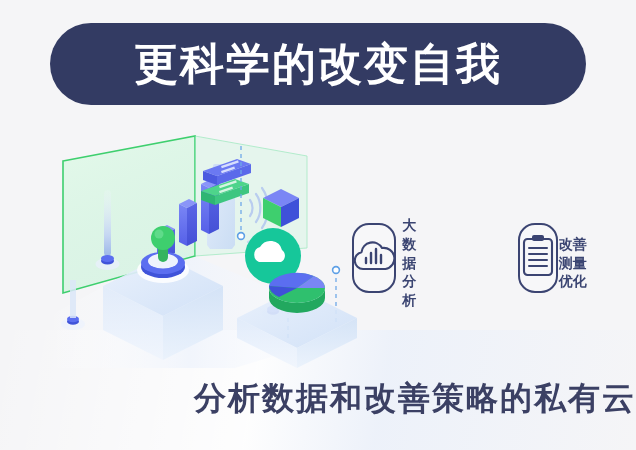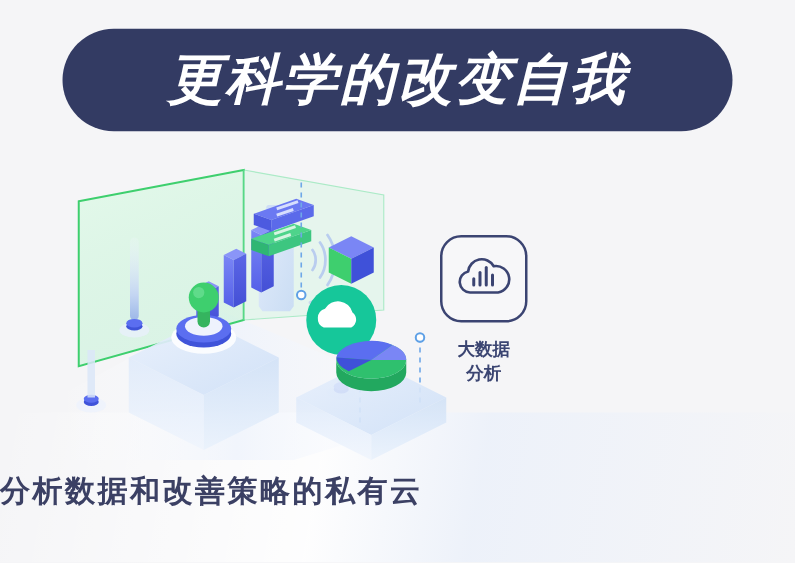--- a/index.html
+++ b/index.html
@@ -45,53 +45,53 @@
     align-items: center;
     justify-content: center;
   }
   .title-pill .title-text {
     color: #ffffff;
     font-size: 44px;
     font-weight: bold;
     letter-spacing: 2px;
     line-height: 1;
     white-space: nowrap;
-    font-style: italic;
   }
 
   
   .tagline {
     position: absolute;
     left: 0;
     top: 382px;
     width: 636px;
-    text-align: left;
+    text-align: right;
     color: #3b4064;
-    font-size: 24px;
+    font-size: 32px;
     font-weight: bold;
     letter-spacing: 2px;
     line-height: 1;
     white-space: nowrap;
   }
 
   
   .features {
     position: absolute;
     left: 352px;
     top: 188px;
     width: 236px;
     height: 140px;
     display: flex;
     justify-content: space-between;
   }
   .feature {
     width: 70px;
     display: flex;
-    flex-direction: column;
+    flex-direction: row;
     align-items: center;
+    font-family: Liberation Serif, serif;
   }
   .feature-icon-box {
     width: 66px;
     height: 66px;
     border: 2px solid #3b4472;
     border-radius: 17px;
     background: #f7f7f9;
     display: flex;
     align-items: center;
     justify-content: center;
@@ -320,18 +320,36 @@
               <line x1="25" y1="27" x2="25" y2="13"></line>
               <line x1="30" y1="27" x2="30" y2="19"></line>
             </g>
           </svg>
         </span>
       </div>
       <div class="feature-label">大数据
 分析</div>
     </div>
 
+    <div class="feature">
+      <div class="feature-icon-box">
+        <span>
+          <svg width="40" height="46" viewBox="0 0 40 46" xmlns="http://www.w3.org/2000/svg">
+            <rect x="6" y="6" width="28" height="36" rx="3.5" fill="none" stroke="#3b4472" stroke-width="2.1"></rect>
+            <rect x="14" y="2" width="12" height="6" rx="2" fill="#3b4472"></rect>
+            <g stroke="#3b4472" stroke-width="2" stroke-linecap="round">
+              <line x1="11" y1="15" x2="29" y2="15"></line>
+              <line x1="11" y1="21" x2="29" y2="21"></line>
+              <line x1="11" y1="27" x2="29" y2="27"></line>
+              <line x1="11" y1="33" x2="29" y2="33"></line>
+            </g>
+          </svg>
+        </span>
+      </div>
+      <div class="feature-label">改善测量
+优化</div>
+    </div>
 
   </div>
 
   <div class="tagline">分析数据和改善策略的私有云</div>
 
 </div>
 
 </body></html>

